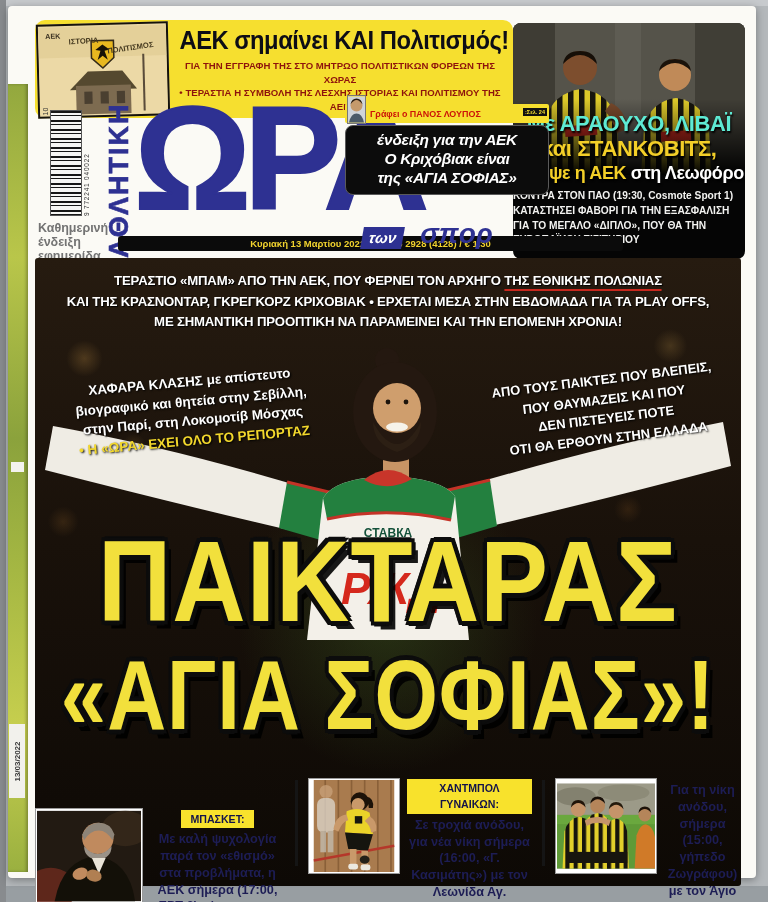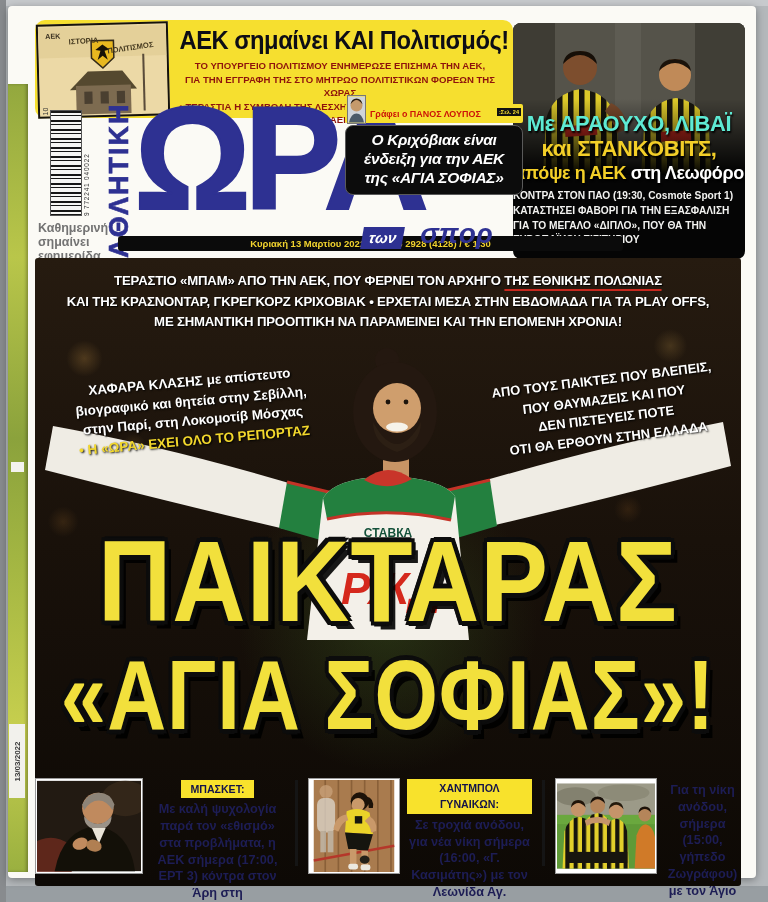--- a/index.html
+++ b/index.html
@@ -53,21 +53,21 @@
   .vtitle{position:absolute;left:96px;top:102px;height:150px;writing-mode:vertical-rl;
     transform:rotate(180deg);font-size:27px;font-weight:900;color:#2e3192;letter-spacing:2px;
     -webkit-text-stroke:.6px #2e3192;}
   .ora{position:absolute;left:126px;top:84px;font-size:146px;font-weight:900;color:#2e3192;
     line-height:.95;letter-spacing:-7px;-webkit-text-stroke:2px #2e3192;}
   .ora-sub{position:absolute;left:354px;top:212px;display:flex;align-items:baseline;z-index:2;}
   .ton{background:#2e3192;color:#fff;font-style:italic;font-weight:900;font-size:15px;
     padding:2px 7px 3px;transform:skewX(-10deg);}
   .spor{color:#2e3192;font-size:28px;font-style:italic;font-weight:900;margin-left:17px;}
   
-  .colwrap{position:absolute;left:337px;top:98px;width:178px;z-index:3;}
+  .colwrap{position:absolute;left:337px;top:98px;width:204px;z-index:3;}
   .colbar{position:relative;height:19px;background:#f6df2f;display:flex;align-items:center;border-radius:2px;}
   .colface{position:absolute;left:2px;top:-9px;width:17px;height:27px;border:1px solid #777;overflow:hidden;}
   .colface svg{display:block;width:100%;height:100%;}
   .byline{margin-left:25px;font-size:9.6px;font-weight:900;color:#cc1408;white-space:nowrap;transform:scaleX(.93);transform-origin:left;}
   .pageref{position:absolute;right:2px;top:4px;background:#111;color:#f6df2f;font-size:5.5px;
     font-weight:bold;padding:1px 2px;}
   .promo{margin-top:2px;background:#0c0c0c;border:1px solid #5a5a5a;border-radius:8px;
     padding:5px 2px 6px;text-align:center;color:#fff;font-style:italic;font-weight:800;
     font-size:15.5px;line-height:1.22;letter-spacing:-.3px;}
   .datebar{position:absolute;left:110px;top:230px;width:505px;height:15px;background:#0b0b0b;
@@ -94,21 +94,21 @@
   .cap-right{left:426px;top:112px;width:288px;font-size:13px;line-height:1.5;transform:rotate(-7deg);}
   .mega{position:absolute;width:100%;text-align:center;font-weight:900;color:#f2e03c;
     letter-spacing:1px;white-space:nowrap;
     text-shadow:-3px -3px 0 #0c0c0c,3px -3px 0 #0c0c0c,-3px 3px 0 #0c0c0c,3px 3px 0 #0c0c0c,
       -4px 0 0 #0c0c0c,4px 0 0 #0c0c0c,0 -4px 0 #0c0c0c,0 4px 0 #0c0c0c,6px 7px 0 rgba(0,0,0,.9);}
   .mega1{top:258px;font-size:94px;transform:scale(1.08,1.22);transform-origin:center top;}
   .mega2{top:382px;font-size:80px;transform:scale(1.02,1.22);transform-origin:center top;}
   
   .bottom{position:absolute;left:27px;top:772px;width:706px;height:100px;display:flex;}
   .bsec{display:flex;gap:7px;align-items:flex-start;}
-  .bsec1{width:250px;}
+  .bsec1{width:250px;margin-top:30px;}
   .bsec2{width:224px;}
   .bsec3{flex:1;}
   .bphoto{flex:none;border:1px solid #9a9a9a;background:#fff;padding:1px;}
   .bphoto svg{display:block;}
   .btxt{flex:1;text-align:center;padding-top:1px;}
   .blabel{display:inline-block;background:#f8e22c;color:#13134a;font-size:10.6px;font-weight:900;
     padding:1px 9px;line-height:1.55;-webkit-box-decoration-break:clone;box-decoration-break:clone;}
   .bsec3 .blabel{max-width:118px;}
   .btext{margin-top:3px;font-size:12.7px;font-weight:800;color:#1d1d55;line-height:1.32;}
   .vdiv{flex:none;width:3px;height:86px;background:#151515;margin:2px 10px 0;}
@@ -142,21 +142,20 @@
           <path d="M0 -9 l-7 5 l5 1 l-3 9 l5 -4 l5 4 l-3 -9 l5 -1 Z" fill="#171207"></path>
         </g>
         <text x="7" y="11" font-size="7" font-weight="bold" fill="#3c3322">ΑΕΚ</text>
         <text x="30" y="17" font-size="7.5" font-weight="bold" fill="#45391f" transform="rotate(-2 30 17)">ΙΣΤΟΡΙΑ</text>
         <text x="68" y="27" font-size="7.5" font-weight="bold" fill="#45391f" transform="rotate(-7 68 27)">ΠΟΛΙΤΙΣΜΟΣ</text>
       </svg>
     </div>
     <div class="banner-right">
       <div class="banner-h">ΑΕΚ σημαίνει ΚΑΙ Πολιτισμός!</div>
       <div class="banner-subs">
-        <div>ΤΟ ΥΠΟΥΡΓΕΙΟ ΠΟΛΙΤΙΣΜΟΥ ΕΝΗΜΕΡΩΣΕ ΕΠΙΣΗΜΑ ΤΗΝ ΑΕΚ,</div>
         <div>ΓΙΑ ΤΗΝ ΕΓΓΡΑΦΗ ΤΗΣ ΣΤΟ ΜΗΤΡΩΟ ΠΟΛΙΤΙΣΤΙΚΩΝ ΦΟΡΕΩΝ ΤΗΣ ΧΩΡΑΣ</div>
         <div>• ΤΕΡΑΣΤΙΑ Η ΣΥΜΒΟΛΗ ΤΗΣ ΛΕΣΧΗΣ ΙΣΤΟΡΙΑΣ ΚΑΙ ΠΟΛΙΤΙΣΜΟΥ ΤΗΣ ΑΕΚ</div>
       </div>
     </div>
   </div>
 
   <div class="tr-box">
     <svg viewBox="0 0 232 152">
       <defs>
         <pattern id="aek" width="11" height="11" patternUnits="userSpaceOnUse">
@@ -198,21 +197,21 @@
     </div>
   </div>
 
   <div class="barcode">
     <span class="bctop">10</span>
     <div class="bars"></div>
     <span class="bcnum">9 772241 040022</span>
   </div>
   <div class="tagline">
     <div>Καθημερινή</div>
-    <div>σημαίνει</div>
+    <div>ένδειξη</div>
     <div>εφημερίδα</div>
   </div>
   <div class="vtitle">ΑΘΛΗΤΙΚΗ</div>
   <div class="ora">ΩΡΑ</div>
   <div class="ora-sub">
     <span class="ton">των</span>
     <span class="spor">σπορ</span>
   </div>
 
   <div class="colwrap">
@@ -222,22 +221,22 @@
           <rect width="17" height="26" fill="#cfd4d8"></rect>
           <circle cx="8.5" cy="9" r="6" fill="#c59a6c"></circle>
           <path d="M2.5 8 q6 -9 12 0 q-1 -6 -6 -6 q-5 0 -6 6 Z" fill="#2a1c10"></path>
           <path d="M1 26 q2 -9 7.5 -9 q5.5 0 7.5 9 Z" fill="#4a5a68"></path>
         </svg>
       </div>
       <span class="byline">Γράφει ο ΠΑΝΟΣ ΛΟΥΠΟΣ</span>
       <span class="pageref">:Σελ. 24</span>
     </div>
     <div class="promo">
+      <div>ένδειξη για την ΑΕΚ</div>
       <div>Ο Κριχόβιακ είναι</div>
-      <div>ένδειξη για την ΑΕΚ</div>
       <div>της «ΑΓΙΑ ΣΟΦΙΑΣ»</div>
     </div>
   </div>
 
   <div class="datebar">Κυριακή 13 Μαρτίου 2022 / Φύλλο 2928 (4128) / € 1.30</div>
 
   <div class="feature">
     <div class="lead">
       <div><span>ΤΕΡΑΣΤΙΟ «ΜΠΑΜ» ΑΠΟ ΤΗΝ ΑΕΚ, ΠΟΥ ΦΕΡΝΕΙ ΤΟΝ ΑΡΧΗΓΟ </span><span class="ul">ΤΗΣ ΕΘΝΙΚΗΣ ΠΟΛΩΝΙΑΣ</span></div>
       <div>ΚΑΙ ΤΗΣ ΚΡΑΣΝΟΝΤΑΡ, ΓΚΡΕΓΚΟΡΖ ΚΡΙΧΟΒΙΑΚ • ΕΡΧΕΤΑΙ ΜΕΣΑ ΣΤΗΝ ΕΒΔΟΜΑΔΑ ΓΙΑ ΤΑ PLAY OFFS,</div>

